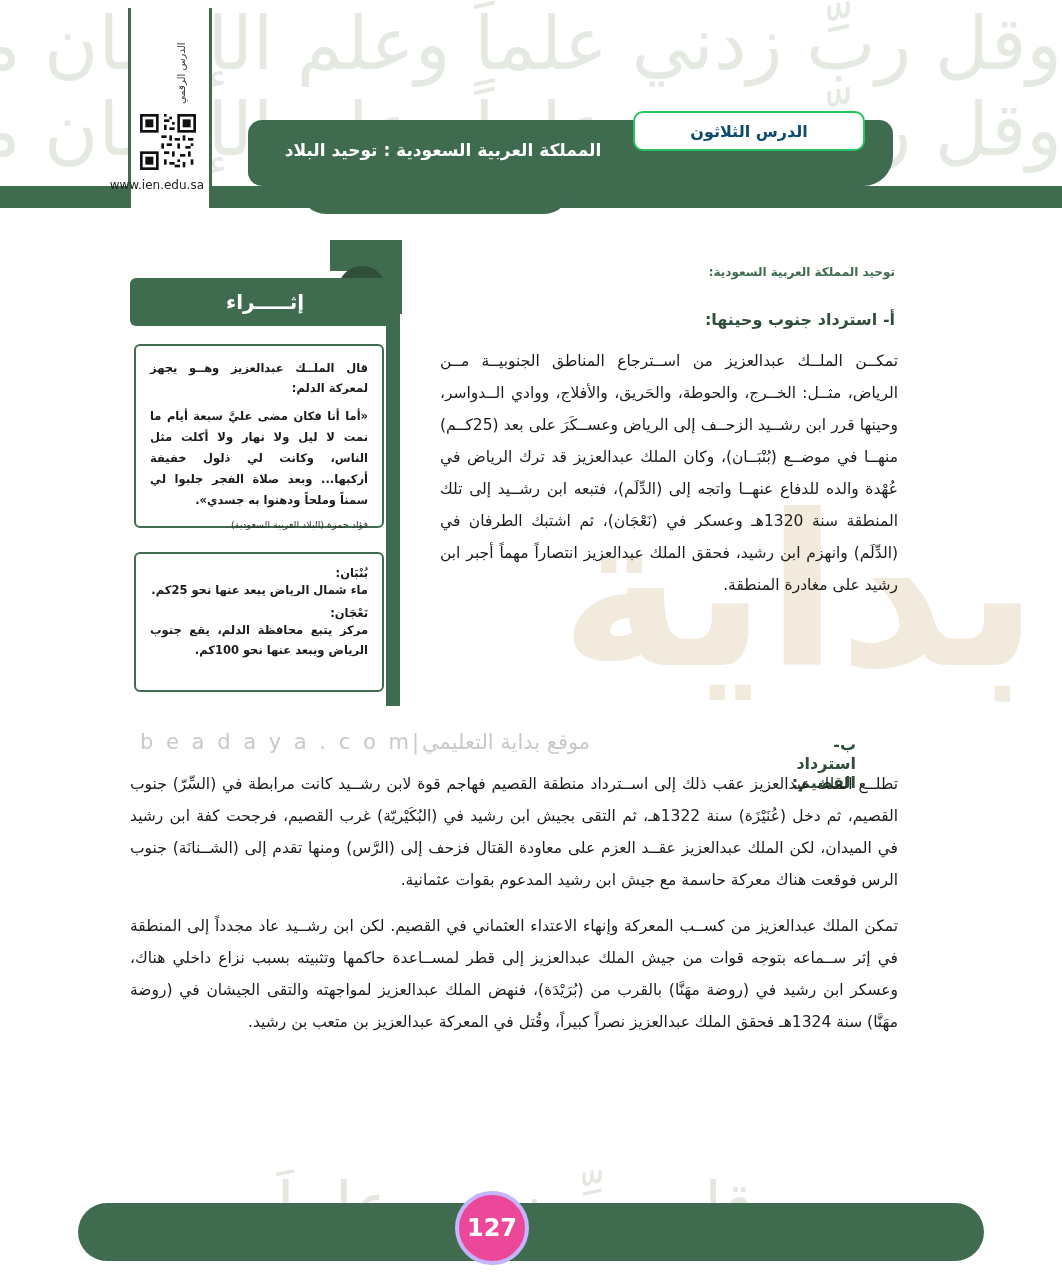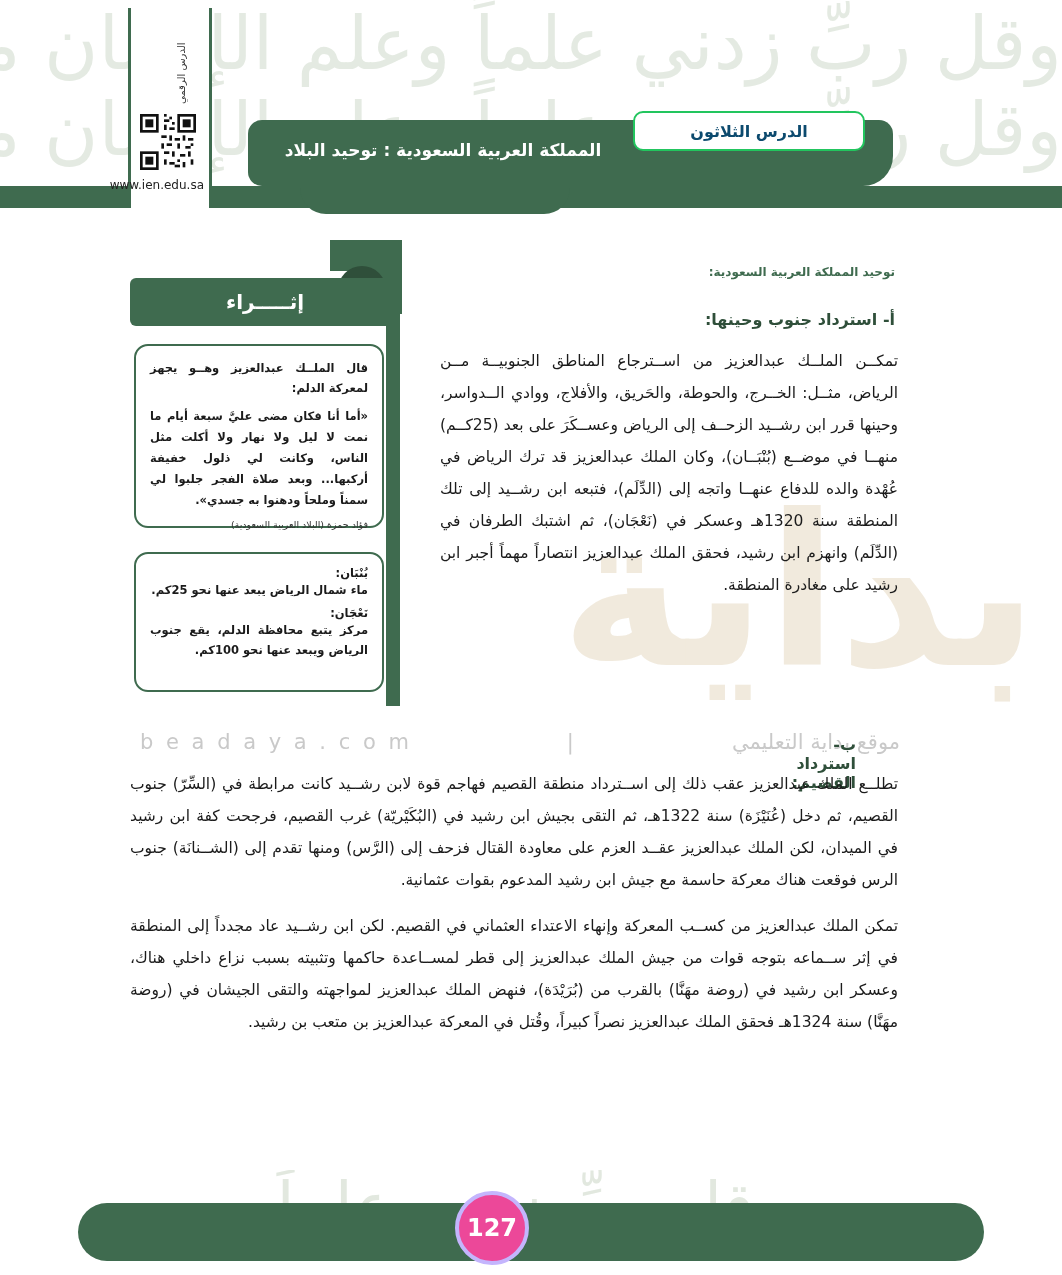--- a/index.html
+++ b/index.html
@@ -249,21 +249,21 @@
     left: 386px;
     width: 14px;
     height: 380px;
     background: #3f6b4f;
   }
   .side-card {
     position: absolute;
     left: 134px;
     width: 250px;
     border: 2px solid #3f6b4f;
-    border-radius: 14px;
+    border-radius: 6px;
     background: #ffffff;
     box-sizing: border-box;
     padding: 12px 14px;
     direction: rtl;
   }
   .card-quote { top: 344px; height: 184px; }
   .card-terms { top: 552px; height: 140px; }
   .q-intro {
     font-size: 11.5px;
     font-weight: bold;
@@ -316,21 +316,20 @@
   .wm-line {
     position: absolute;
     top: 730px;
     left: 140px;
     width: 760px;
     font-size: 21px;
     color: #c9c9c9;
     letter-spacing: 3px;
     direction: ltr;
     display: flex;
-    justify-content: space-between;
     pointer-events: none;
   }
   .wm-dots {
     position: absolute;
     top: 556px;
     left: 182px;
     color: #e9e9e9;
     font-size: 46px;
     pointer-events: none;
   }

